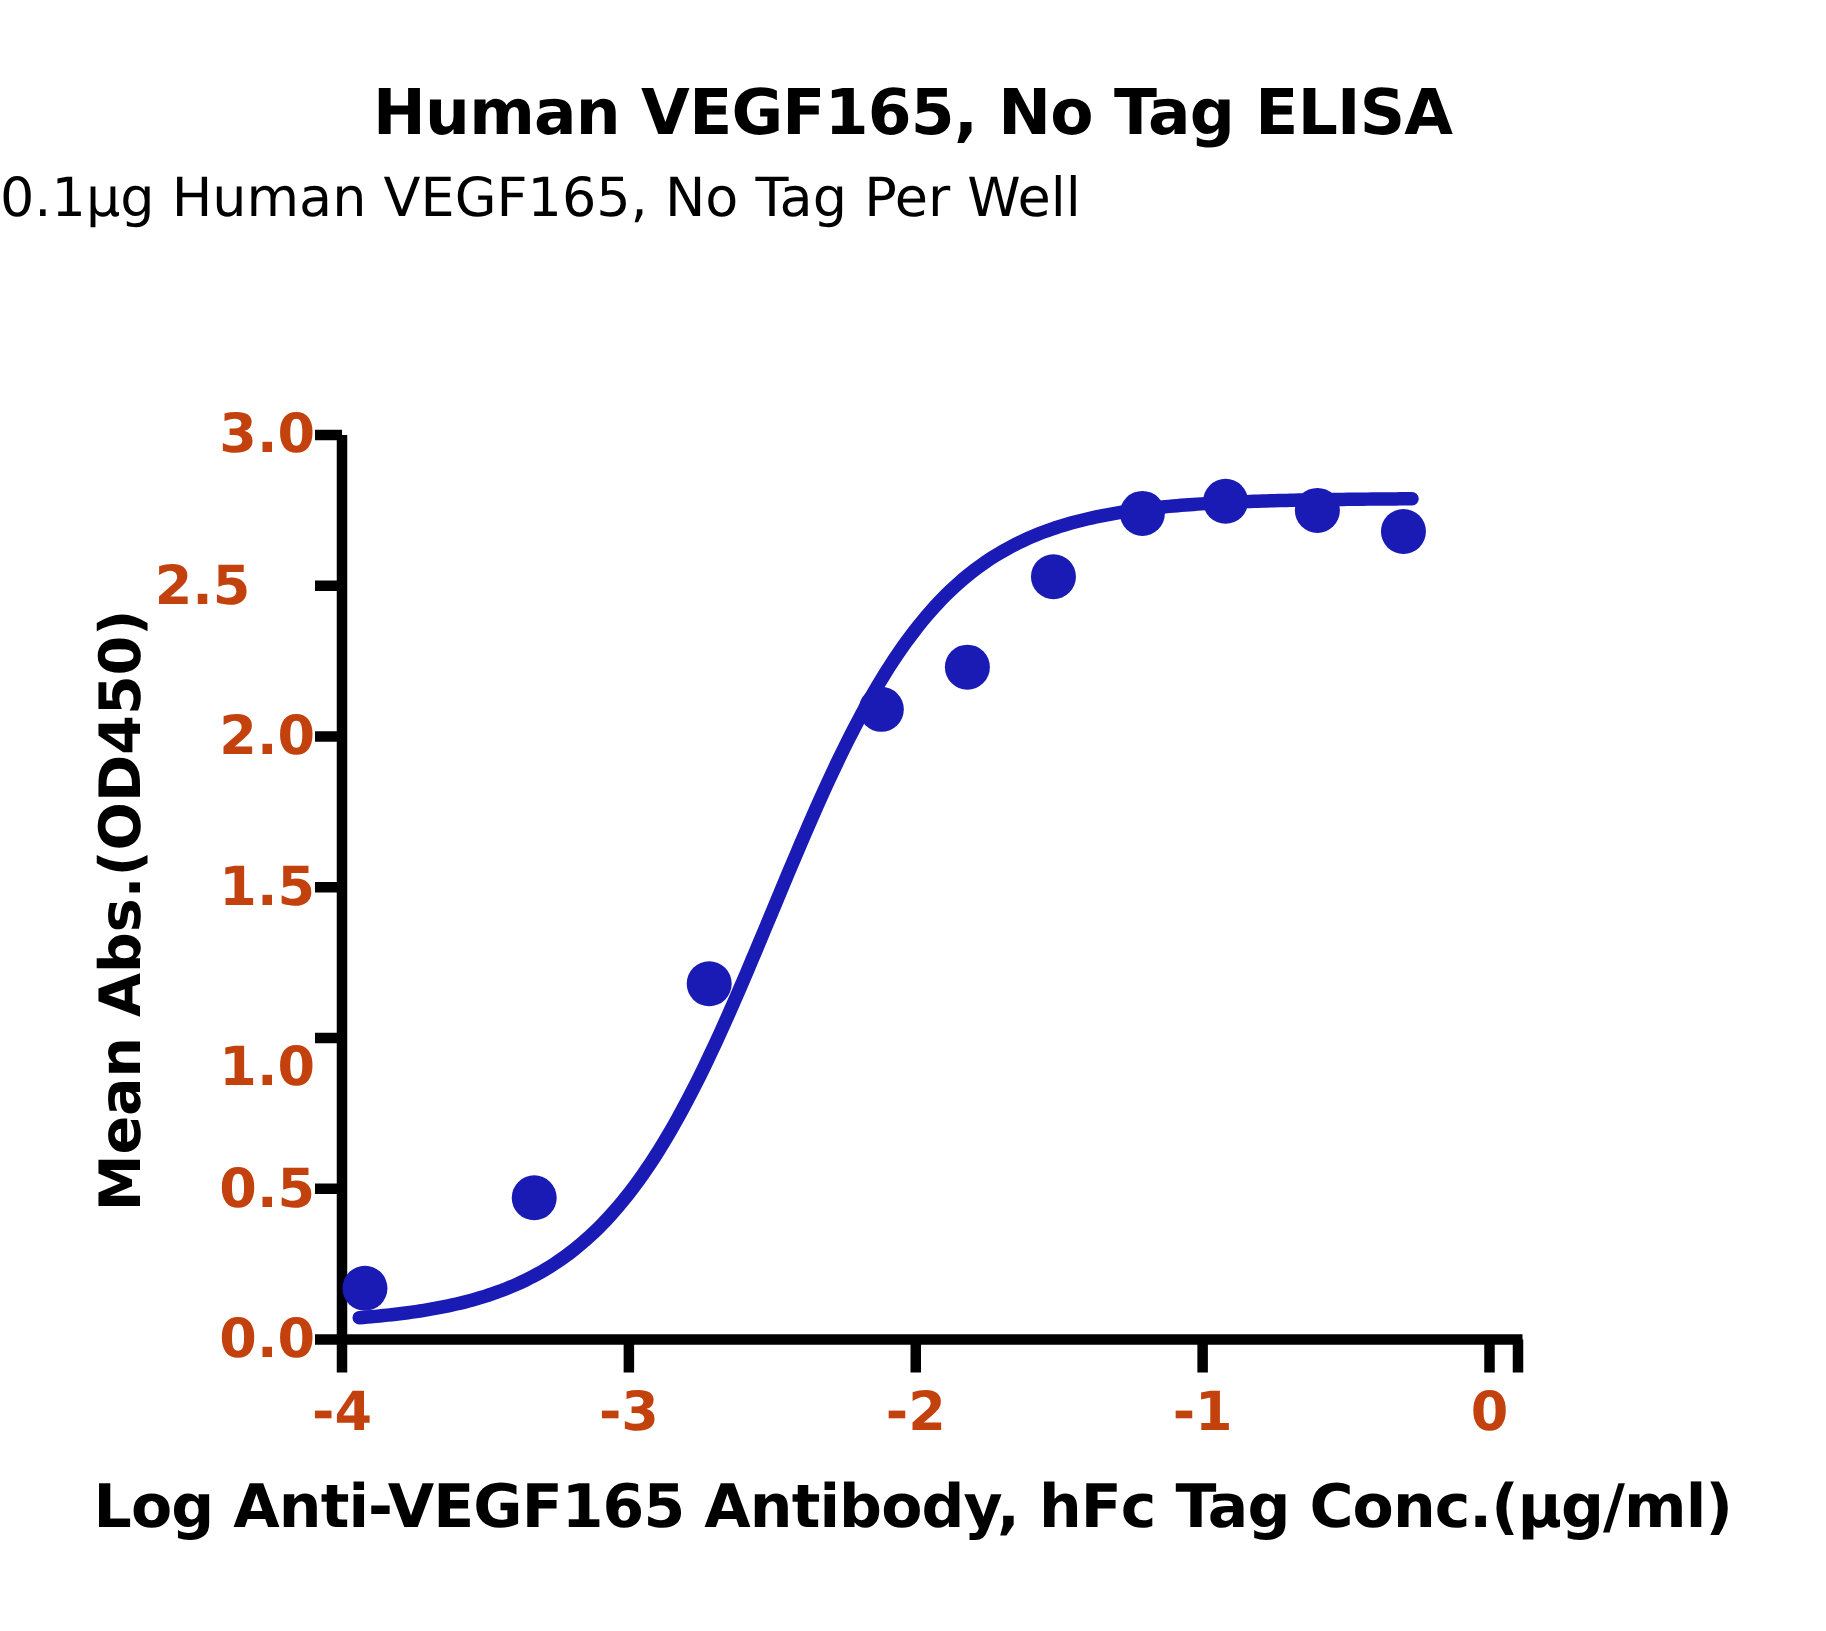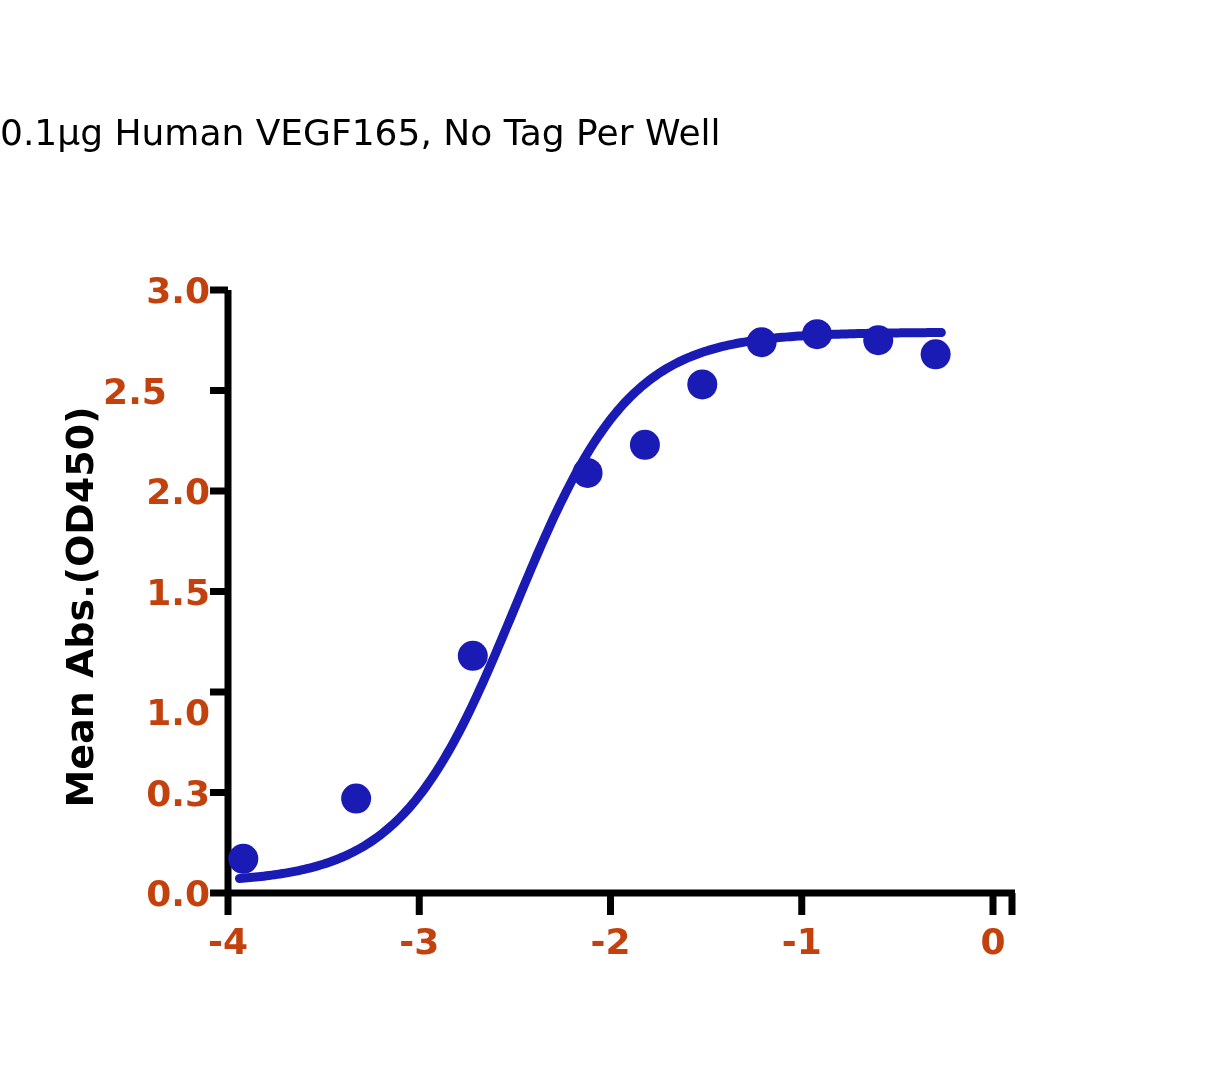--- a/index.html
+++ b/index.html
@@ -85,22 +85,24 @@
     position: absolute;
     left: 0;
     top: 0;
   }
 </style>
 </head>
 <body>
 
 <div id="figure">
 
+  <div class="title">Human VEGF165, No Tag ELISA</div>
   <div class="subtitle">0.1μg Human VEGF165, No Tag Per Well</div>
   <div class="ylabel">Mean Abs.(OD450)</div>
+  <div class="xlabel">Log Anti-VEGF165 Antibody, hFc Tag Conc.(μg/ml)</div>
 
   <svg id="plot-svg" width="1217" height="1087">
     <g id="axes-group">
         <line x1="228" y1="290" x2="228" y2="893" stroke="#000000" stroke-width="7" stroke-linecap="butt"></line>
         <line x1="228" y1="893" x2="1015" y2="893" stroke="#000000" stroke-width="7" stroke-linecap="butt"></line>
         <line x1="210" y1="893" x2="228" y2="893" stroke="#000000" stroke-width="7" stroke-linecap="butt"></line>
         <line x1="210" y1="792.5" x2="228" y2="792.5" stroke="#000000" stroke-width="7" stroke-linecap="butt"></line>
         <line x1="210" y1="692" x2="228" y2="692" stroke="#000000" stroke-width="7" stroke-linecap="butt"></line>
         <line x1="210" y1="591.5" x2="228" y2="591.5" stroke="#000000" stroke-width="7" stroke-linecap="butt"></line>
         <line x1="210" y1="491" x2="228" y2="491" stroke="#000000" stroke-width="7" stroke-linecap="butt"></line>
@@ -125,21 +127,21 @@
         <circle cx="702.30" cy="384.47" r="15" fill="#1a1ab4"></circle>
         <circle cx="761.59" cy="342.26" r="15" fill="#1a1ab4"></circle>
         <circle cx="817.05" cy="334.22" r="15" fill="#1a1ab4"></circle>
         <circle cx="878.25" cy="340.25" r="15" fill="#1a1ab4"></circle>
         <circle cx="935.63" cy="354.32" r="15" fill="#1a1ab4"></circle>
       </g>
   </svg>
 
   <div id="tick-labels">
       <div class="tick-label ytick-label" style="left: 60px; width: 150px; top: 893px;">0.0</div>
-      <div class="tick-label ytick-label" style="left: 60px; width: 150px; top: 792.5px;">0.3</div>
+      <div class="tick-label ytick-label" style="left: 60px; width: 150px; top: 792.5px;">0.5</div>
       <div class="tick-label ytick-label" style="left: 60px; width: 150px; top: 692px; margin-top: 20px;">1.0</div>
       <div class="tick-label ytick-label" style="left: 60px; width: 150px; top: 591.5px;">1.5</div>
       <div class="tick-label ytick-label" style="left: 60px; width: 150px; top: 491px;">2.0</div>
       <div class="tick-label ytick-label" style="left: 60px; width: 150px; top: 390.5px; text-align: center;">2.5</div>
       <div class="tick-label ytick-label" style="left: 60px; width: 150px; top: 290px;">3.0</div>
       <div class="tick-label xtick-label" style="left: 228px; top: 921px;">-4</div>
       <div class="tick-label xtick-label" style="left: 419.25px; top: 921px;">-3</div>
       <div class="tick-label xtick-label" style="left: 610.5px; top: 921px;">-2</div>
       <div class="tick-label xtick-label" style="left: 801.75px; top: 921px;">-1</div>
       <div class="tick-label xtick-label" style="left: 993px; top: 921px;">0</div>

